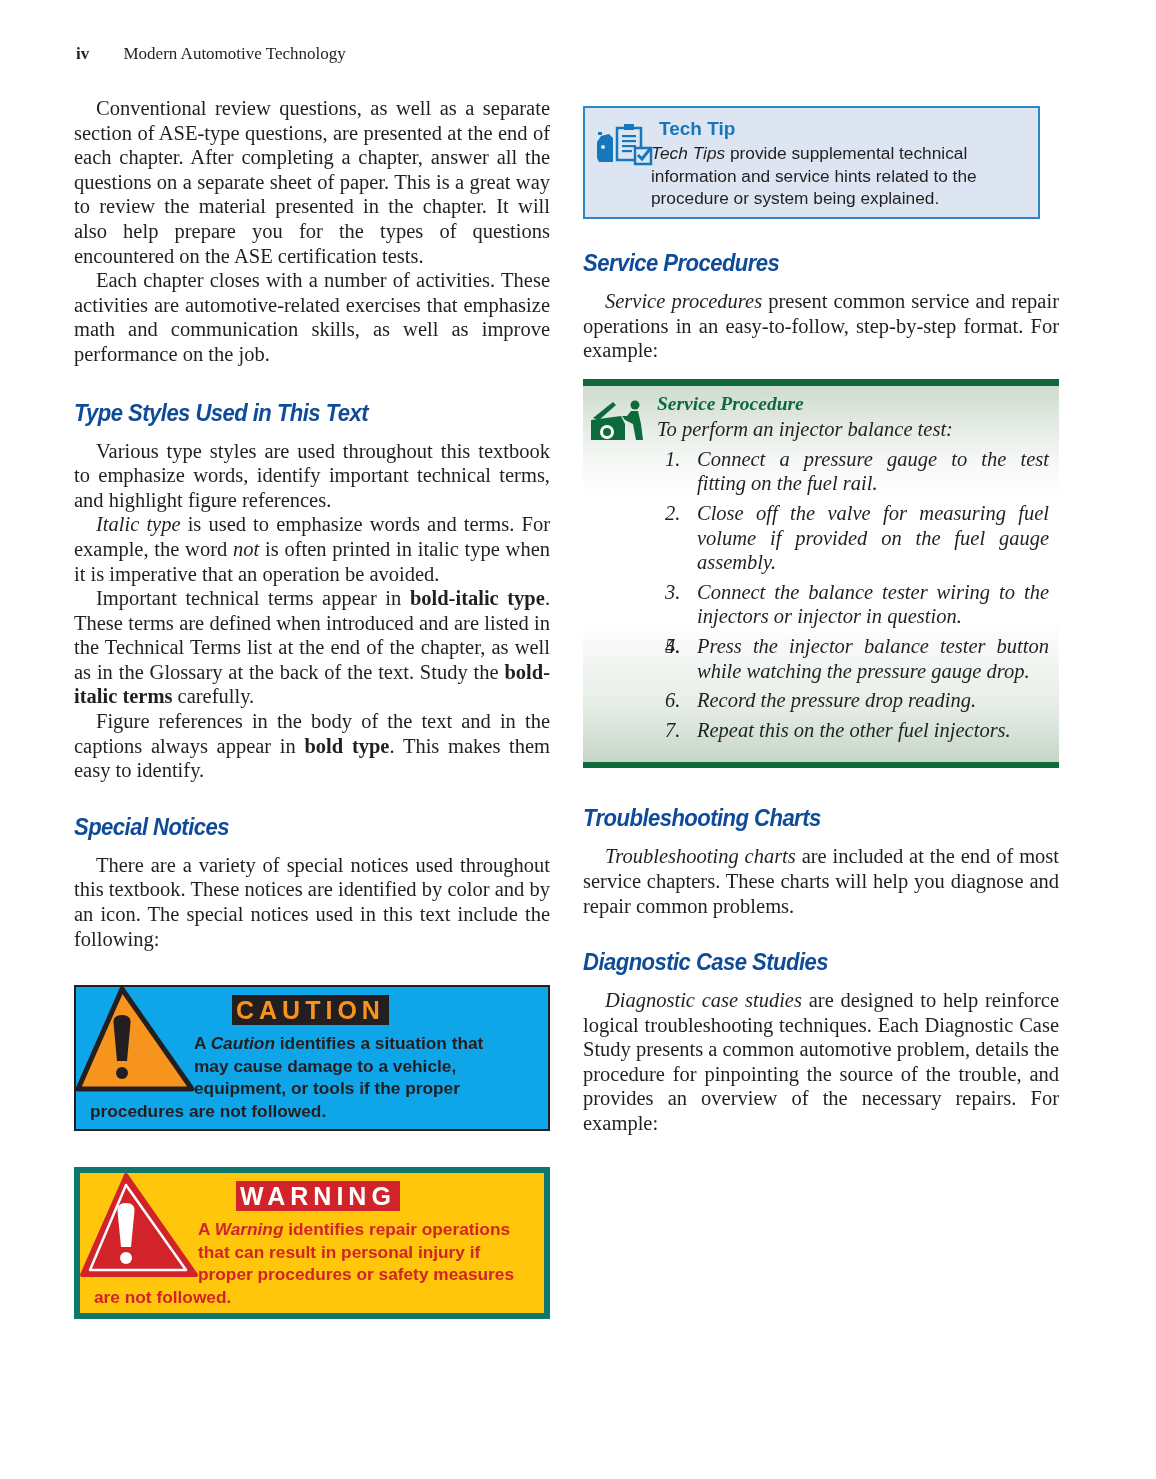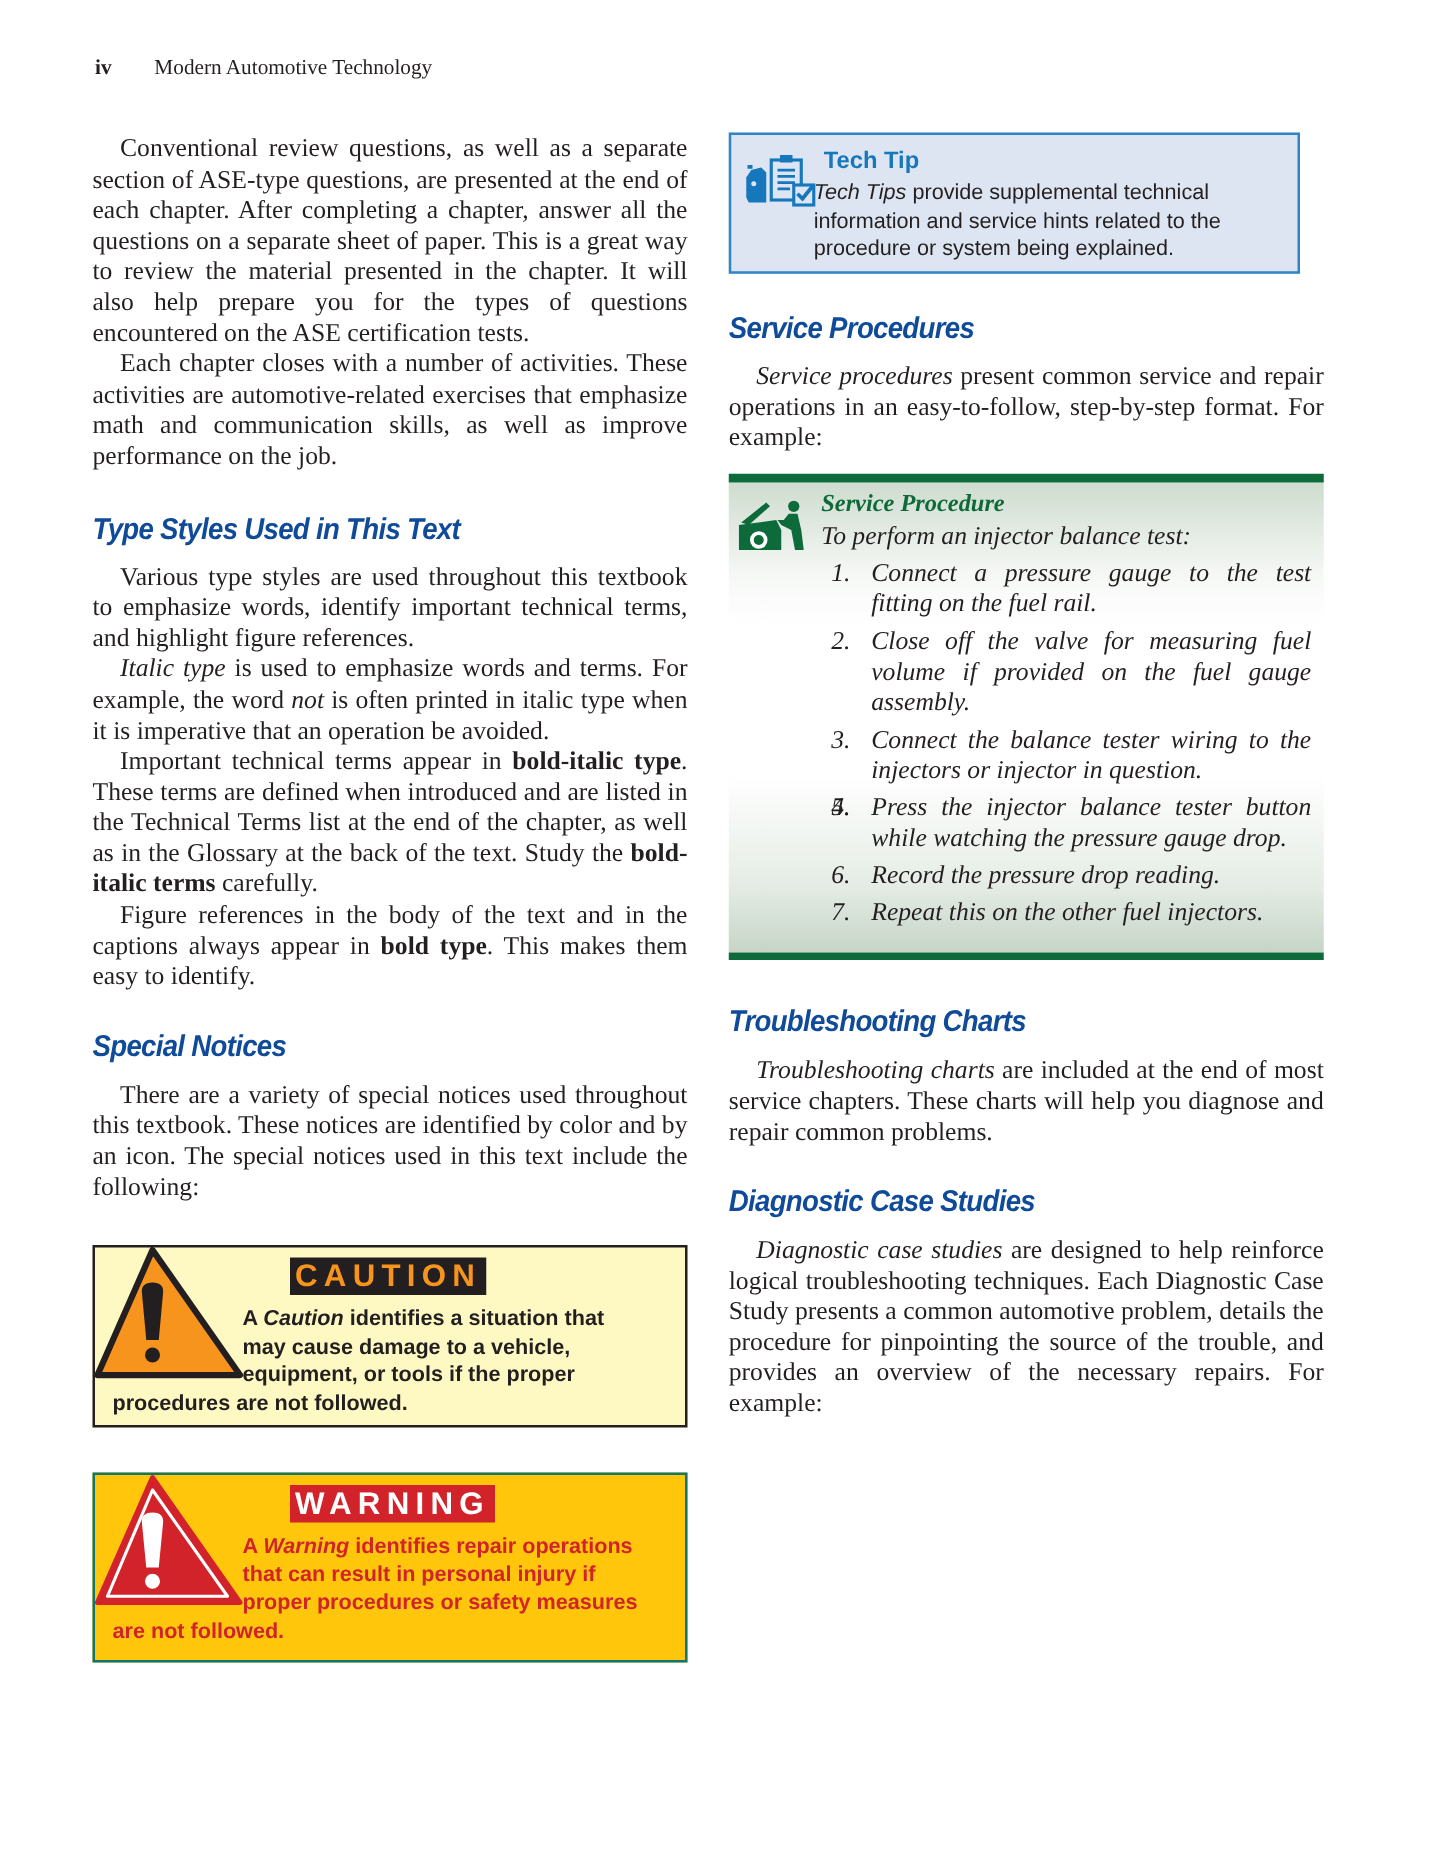--- a/index.html
+++ b/index.html
@@ -3,21 +3,21 @@
   <meta charset="utf-8">
   <style>
     * { box-sizing: border-box; margin: 0; padding: 0; }
     html, body { width: 1156px; height: 1479px; background: #ffffff; overflow: hidden; }
     body { position: relative; font-family: "Liberation Serif", "DejaVu Serif", serif; color: #231f20; }
 
     .running-head { position: absolute; left: 76px; top: 44px; font-size: 17px; }
     .running-head .folio { font-weight: bold; margin-right: 30px; }
 
     .col { position: absolute; width: 476px; }
-    .col-left { left: 74px; top: 107px; }
+    .col-left { left: 74px; top: 96px; }
     .col-right { left: 583px; top: 100px; }
 
     p.body { font-size: 20.5px; line-height: 24.6px; text-align: justify; text-indent: 22px; hyphens: manual; }
     p.body em { font-style: italic; }
     p.body b.bi { font-weight: bold; }
     p.body b.bo { font-weight: bold; }
 
     h2.section {
       font-family: "Liberation Sans", "DejaVu Sans", sans-serif;
       font-weight: bold; font-style: italic; color: #0f4b98;
@@ -62,25 +62,25 @@
       font-family: "Liberation Sans", sans-serif; font-weight: bold; font-size: 25px; letter-spacing: 5px;
       padding: 0 4px; line-height: 30px; height: 30px;
     }
     .notice .tri { position: absolute; left: -2px; top: -2px; width: 122px; height: 110px; }
     .notice .text {
       position: absolute; font-family: "Liberation Sans", sans-serif; font-size: 17.3px; line-height: 22.5px; font-weight: bold;
     }
     .notice .text .l1, .notice .text .l2, .notice .text .l3 { display: block; padding-left: 104px; }
     .notice .text .l4 { display: block; padding-left: 0; }
 
-    .caution { height: 146px; margin-top: 34px; background: #fef9c3; border: 2px solid #231f20; }
+    .caution { height: 146px; margin-top: 34px; background: #0ea5e9; border: 2px solid #231f20; }
     .caution .label { background: #231f20; color: #f7941d; }
     .caution .text { left: 14px; top: 45px; color: #231f20; }
 
-    .warning { height: 152px; margin-top: 36px; background: #ffc60b; border: 2px solid #0f766e; }
+    .warning { height: 152px; margin-top: 36px; background: #ffc60b; border: 6px solid #0f766e; }
     .warning .label { background: #d2232a; color: #ffffff; }
     .warning .text { left: 14px; top: 45px; color: #d2232a; }
 
     .mt-heading { margin-top: 30px; }
   </style>
 </head>
 <body>
 
 <div class="running-head">
   <span class="folio">iv</span>

